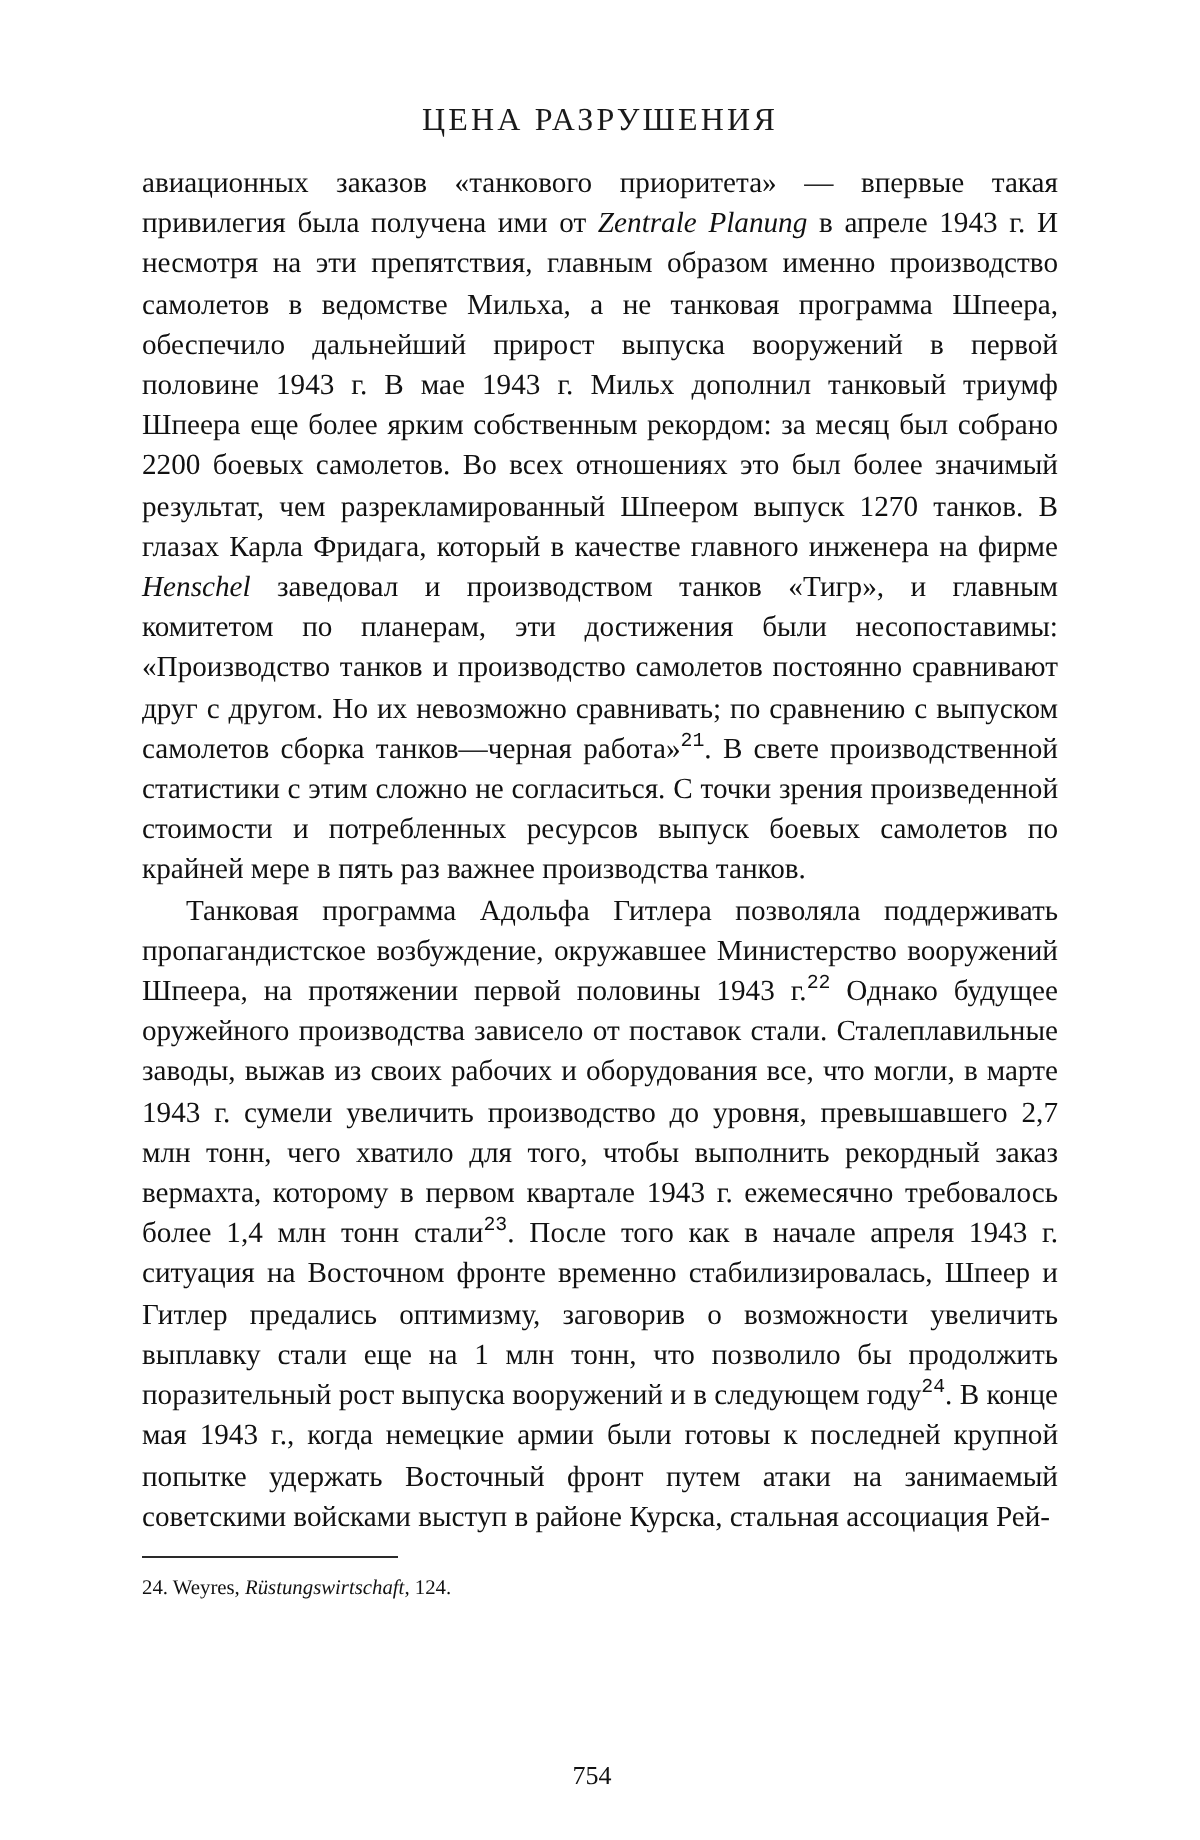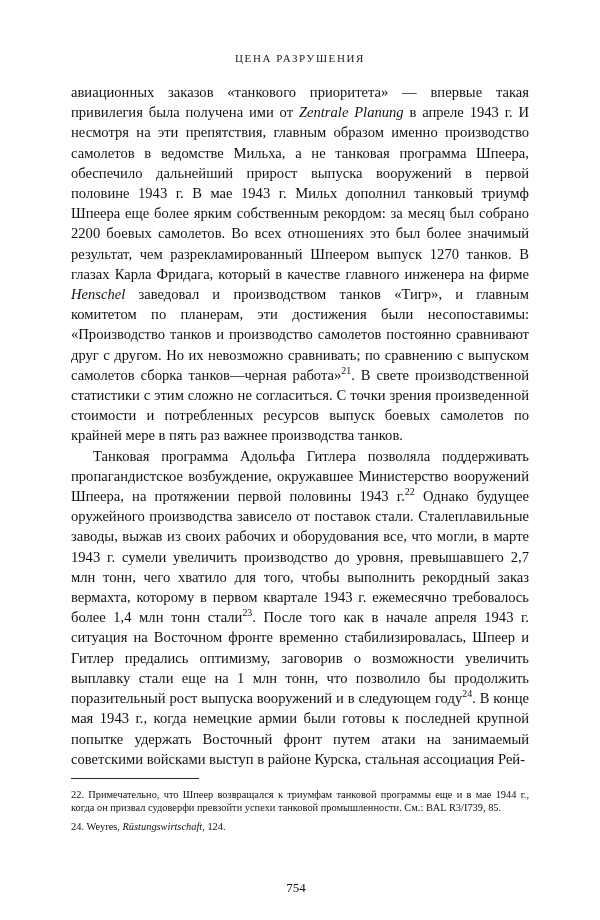--- a/index.html
+++ b/index.html
@@ -23,21 +23,21 @@
     box-sizing: border-box;
     padding: 0;
   }
   .running-head {
     position: absolute;
     left: 0;
     top: 52px;
     width: 600px;
     text-align: center;
     font-family: "Liberation Serif", serif;
-    font-size: 11px;
+    font-size: 16px;
     letter-spacing: 1.6px;
     color: #1a1a1a;
   }
   .body-col {
     position: absolute;
     left: 71px;
     top: 82px;
     width: 458px;
   }
   p.para {
@@ -80,40 +80,40 @@
     top: 880px;
     width: 592px;
     text-align: center;
     font-size: 13px;
     color: #111111;
   }
   sup {
     font-size: 0.68em;
     vertical-align: super;
     line-height: 0;
+    font-family: Liberation Mono, monospace;
   }
 </style>
 </head>
 <body>
 
 <div class="page">
 
   <div class="running-head">ЦЕНА РАЗРУШЕНИЯ</div>
 
   <div class="body-col">
     <p class="para">авиационных заказов «танкового приоритета» — впервые такая привилегия была получена ими от <span class="ital">Zentrale Planung</span> в апреле 1943 г. И несмотря на эти препятствия, главным образом именно производство самолетов в ведомстве Мильха, а не танковая программа Шпеера, обеспечило дальнейший прирост выпуска вооружений в первой половине 1943 г. В мае 1943 г. Мильх дополнил танковый триумф Шпеера еще более ярким собственным рекордом: за месяц был собрано 2200 боевых самолетов. Во всех отношениях это был более значимый результат, чем разрекламированный Шпеером выпуск 1270 танков. В глазах Карла Фридага, который в качестве главного инженера на фирме <span class="ital">Henschel</span> заведовал и производством танков «Тигр», и главным комитетом по планерам, эти достижения были несопоставимы: «Производство танков и производство самолетов постоянно сравнивают друг с другом. Но их невозможно сравнивать; по сравнению с выпуском самолетов сборка танков—черная работа»<sup>21</sup>. В свете производственной статистики с этим сложно не согласиться. С точки зрения произведенной стоимости и потребленных ресурсов выпуск боевых самолетов по крайней мере в пять раз важнее производства танков.</p>
 
     <p class="para">Танковая программа Адольфа Гитлера позволяла поддерживать пропагандистское возбуждение, окружавшее Министерство вооружений Шпеера, на протяжении первой половины 1943 г.<sup>22</sup> Однако будущее оружейного производства зависело от поставок стали. Сталеплавильные заводы, выжав из своих рабочих и оборудования все, что могли, в марте 1943 г. сумели увеличить производство до уровня, превышавшего 2,7 млн тонн, чего хватило для того, чтобы выполнить рекордный заказ вермахта, которому в первом квартале 1943 г. ежемесячно требовалось более 1,4 млн тонн стали<sup>23</sup>. После того как в начале апреля 1943 г. ситуация на Восточном фронте временно стабилизировалась, Шпеер и Гитлер предались оптимизму, заговорив о возможности увеличить выплавку стали еще на 1 млн тонн, что позволило бы продолжить поразительный рост выпуска вооружений и в следующем году<sup>24</sup>. В конце мая 1943 г., когда немецкие армии были готовы к последней крупной попытке удержать Восточный фронт путем атаки на занимаемый советскими войсками выступ в районе Курска, стальная ассоциация Рей-</p>
   </div>
 
   <div class="footnotes">
     <div class="fn-rule"></div>
 
 
-    <p class="fn"><span>22.</span><span> Примечательно, что Шпеер возвращался к триумфам танковой программы еще и в мае 1944 г., когда он призвал судоверфи превзойти успехи танковой промышленности. См.: BAL R3/I739, 85.</span></p>
 
 
     <p class="fn"><span>24.</span><span> Weyres, </span><span class="ital">Rüstungswirtschaft</span><span>, 124.</span></p>
   </div>
 
   <div class="folio">754</div>
 
 </div>
 
 </body></html>

